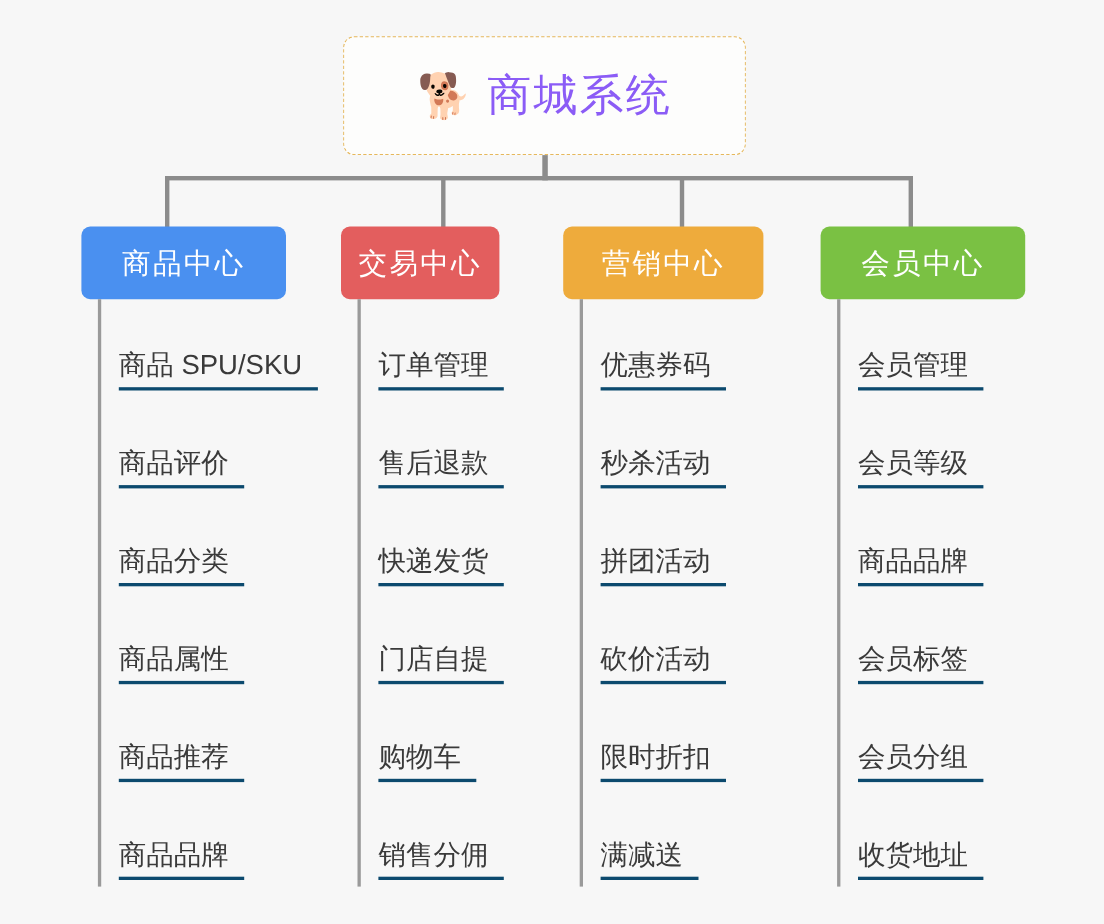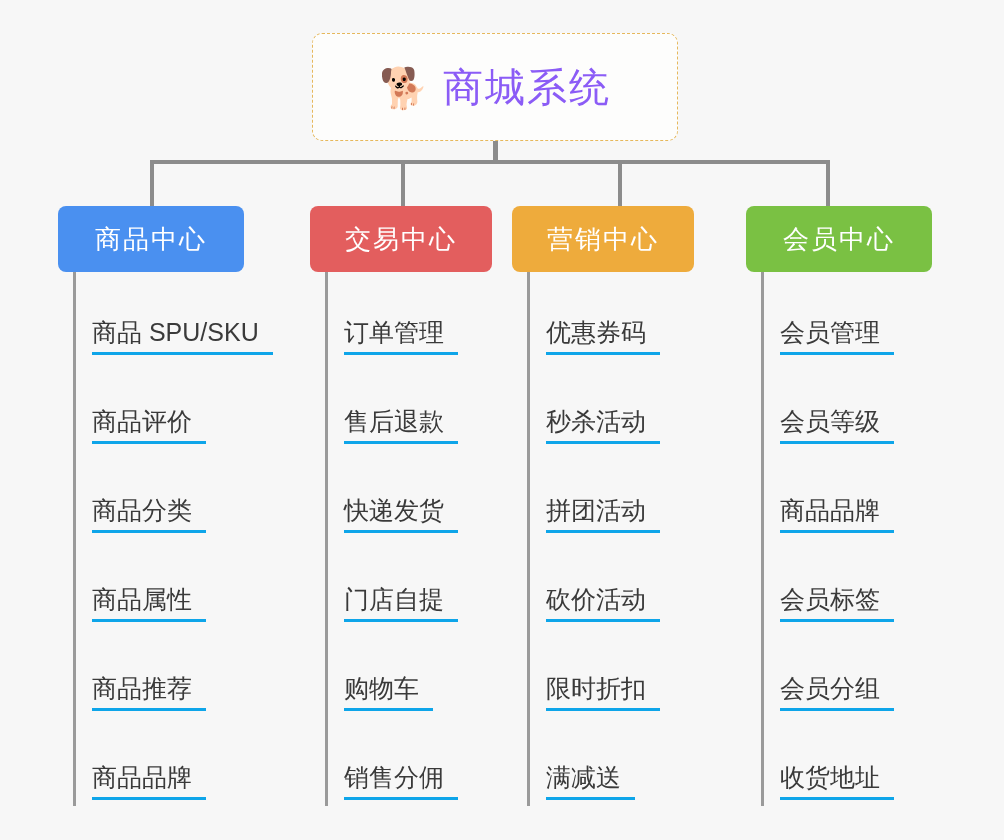--- a/index.html
+++ b/index.html
@@ -96,21 +96,21 @@
     display: flex;
     align-items: flex-end;
     padding-left: 48px;
     padding-bottom: 6px;
   }
   .item-label {
     font-size: 25px;
     color: #3a3a3a;
     line-height: 1.1;
     white-space: nowrap;
-    border-bottom: 3px solid #0ea5e9;
+    border-bottom: 3px solid #0c4a6e;
     padding: 0 14px 6px 0;
     margin-left: -14px;
   }
 </style>
 </head>
 <body>
 
 <div id="diagram">
 
   <div class="root-node" style="border-color: rgb(230, 184, 92);">
@@ -118,21 +118,21 @@
     <span class="root-title" style="color: #8b5cf6;">商城系统</span>
   </div>
 
   <div class="conn conn-v" style="left: 493px; top: 141px; width: 5px; height: 23px; background: rgb(140, 140, 140);"></div>
   <div class="conn conn-h" style="left: 150px; top: 160px; width: 680px; height: 4px; background: rgb(140, 140, 140);"></div>
   <div class="conn conn-v" style="left: 150px; top: 160px; height: 48px; background: rgb(140, 140, 140);"></div>
   <div class="conn conn-v" style="left: 401px; top: 160px; height: 48px; background: rgb(140, 140, 140);"></div>
   <div class="conn conn-v" style="left: 618px; top: 160px; height: 48px; background: rgb(140, 140, 140);"></div>
   <div class="conn conn-v" style="left: 826px; top: 160px; height: 48px; background: rgb(140, 140, 140);"></div>
 
-  <div class="column" style="left:58px; width:200px;">
+  <div class="column" style="left:74px; width:200px;">
     <div class="cat-header" style="width: 186px; background: rgb(74, 144, 240);">
       <span>商品中心</span>
     </div>
     <div class="items">
       <div class="spine" style="height:534px;"></div>
       <div class="item">
         <span class="item-label">商品 SPU/SKU</span>
       </div>
       <div class="item">
         <span class="item-label">商品评价</span>
@@ -146,21 +146,21 @@
       <div class="item">
         <span class="item-label">商品推荐</span>
       </div>
       <div class="item">
         <span class="item-label">商品品牌</span>
       </div>
     </div>
   </div>
 
   <div class="column" style="left:310px; width:200px;">
-    <div class="cat-header" style="width: 182px; background: rgb(227, 94, 94);">
+    <div class="cat-header" style="width: 144px; background: rgb(227, 94, 94);">
       <span>交易中心</span>
     </div>
     <div class="items">
       <div class="spine" style="height:534px;"></div>
       <div class="item">
         <span class="item-label">订单管理</span>
       </div>
       <div class="item">
         <span class="item-label">售后退款</span>
       </div>

